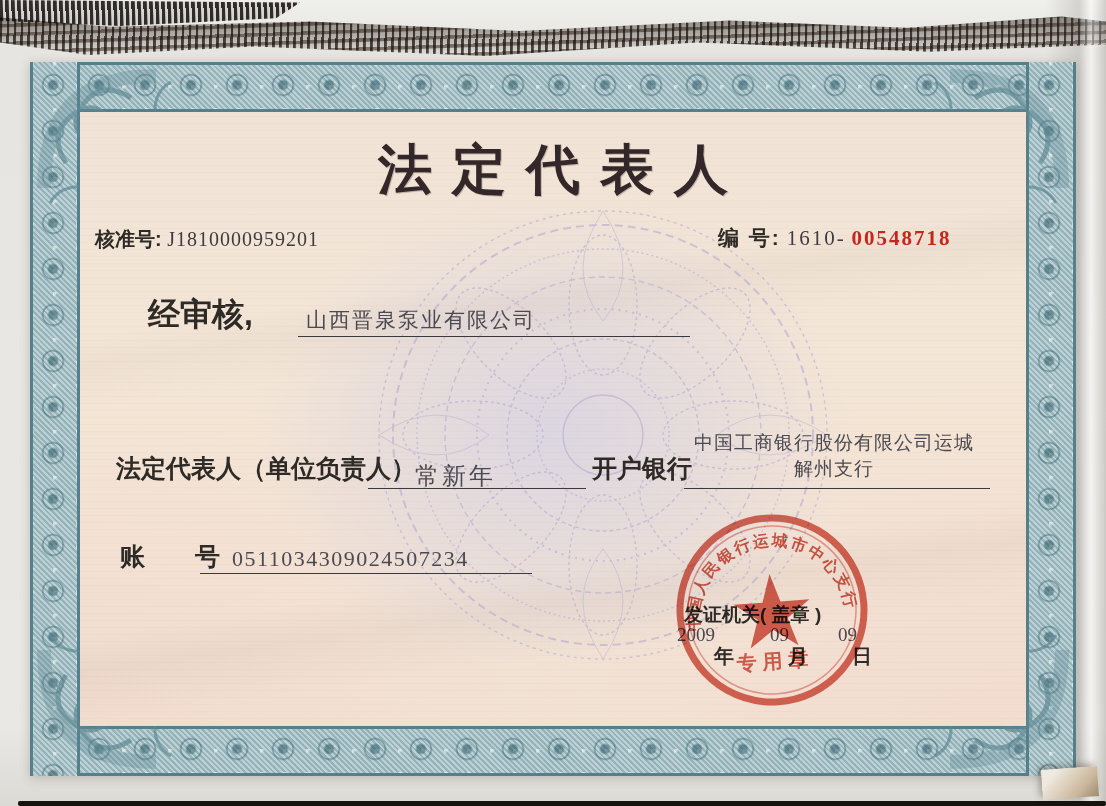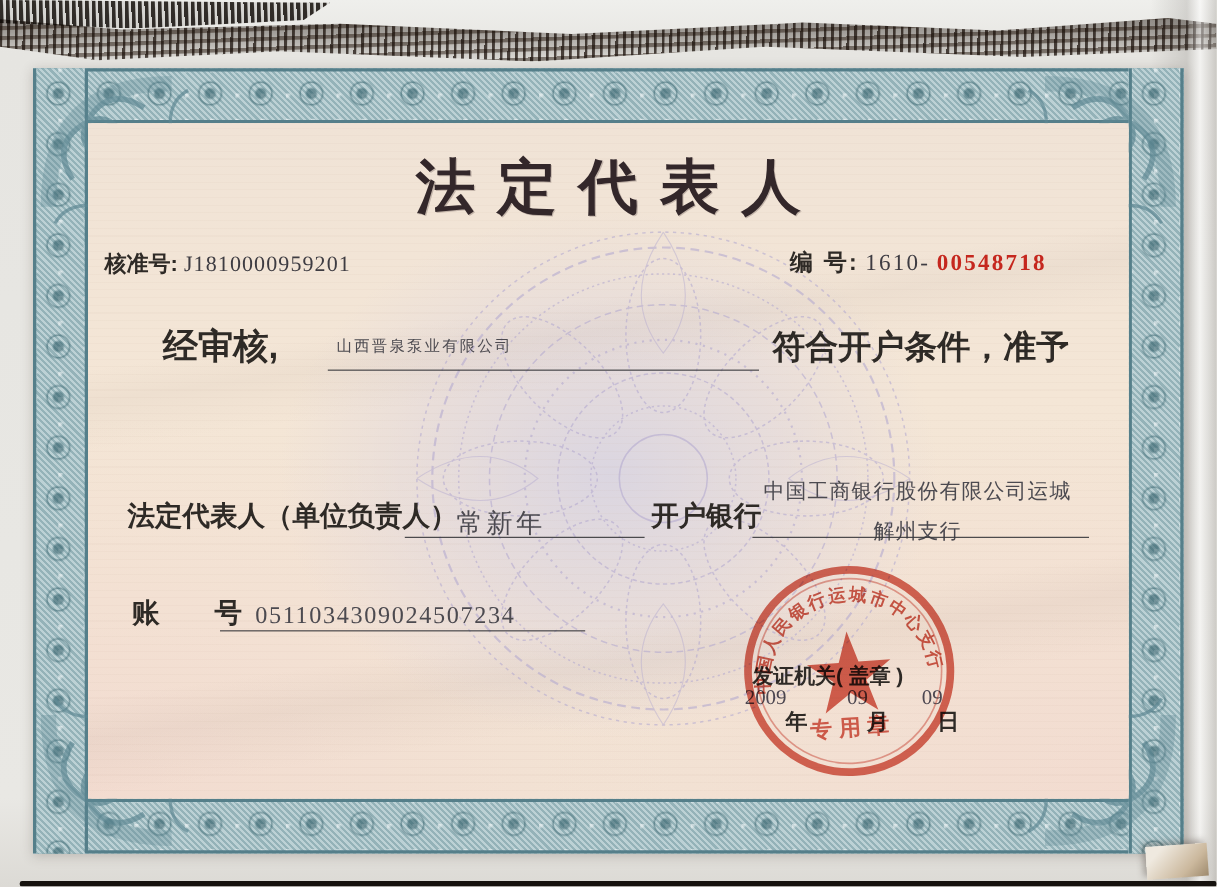--- a/index.html
+++ b/index.html
@@ -63,21 +63,21 @@
       linear-gradient(172deg, transparent 30%, rgba(140,120,110,.06) 34%, transparent 40%, transparent 70%, rgba(140,120,110,.07) 75%, transparent 82%);}
   .rosette{position:absolute;left:293px;top:93px;width:460px;height:460px;opacity:.6;}
   
   .abs{position:absolute;white-space:nowrap;text-align:center;}
   .lbl{font-family:"Liberation Sans",sans-serif;font-weight:700;color:#2e2a26;}
   .val{font-family:"Liberation Serif",serif;color:#4c4a50;}
   .title{font-size:54px;letter-spacing:20px;font-weight:700;color:#33272a;
     font-family:"Liberation Serif",serif;text-shadow:1px 1px 0 rgba(60,40,40,.25);}
   .uline{position:absolute;height:0;border-bottom:1.6px solid #3a3a3e;}
   .red{color:#c5271e;font-weight:700;}
-  .bank-val{white-space:normal;width:296px;line-height:36px;}
+  .bank-val{white-space:normal;width:296px;line-height:26px;}
   .seal{position:absolute;left:670px;top:508px;width:204px;height:204px;
     mix-blend-mode:multiply;opacity:.93;transform:rotate(-4deg);}
 </style>
 </head>
 <body>
 
 <div class="scan">
 
   <div class="smudge-top"></div>
   <div class="smudge-topleft"></div>
@@ -171,23 +171,22 @@
     <span class="val" style="letter-spacing:1px;color:#3e3c42;">J1810000959201</span>
   </div>
 
   <div class="abs" style="left:718px;top:224px;font-size:21px;">
     <span class="lbl" style="font-weight:600;letter-spacing:2px;">编 号:</span>
     <span class="val" style="color:#3e3c42;letter-spacing:2px;">1610-</span>
     <span class="val red" style="letter-spacing:2px;">00548718</span>
   </div>
 
   <div class="abs lbl" style="left:148px;top:293px;font-size:32px;">经审核,</div>
-  <div class="abs val" style="left:306px;top:306px;font-size:14px;letter-spacing:2px;">山西晋泉泵业有限公司</div>
+  <div class="abs val" style="left:306px;top:306px;font-size:21px;letter-spacing:2px;">山西晋泉泵业有限公司</div>
   <div class="uline" style="left:298px;top:336px;width:392px;"></div>
-  <div class="abs lbl" style="left:702px;top:295px;font-size:30px;">符合开户条件，准予</div>
 
 
   <div class="abs lbl" style="left:116px;top:452px;font-size:25px;">法定代表人（单位负责人）</div>
   <div class="abs val" style="left:415px;top:460px;font-size:24px;letter-spacing:3px;">常新年</div>
   <div class="uline" style="left:368px;top:488px;width:218px;"></div>
 
   <div class="abs lbl" style="left:592px;top:452px;font-size:25px;">开户银行</div>
   <div class="abs val bank-val" style="left:686px;top:430px;font-size:19px;letter-spacing:1px;">中国工商银行股份有限公司运城解州支行</div>
   <div class="uline" style="left:684px;top:488px;width:306px;"></div>
 

